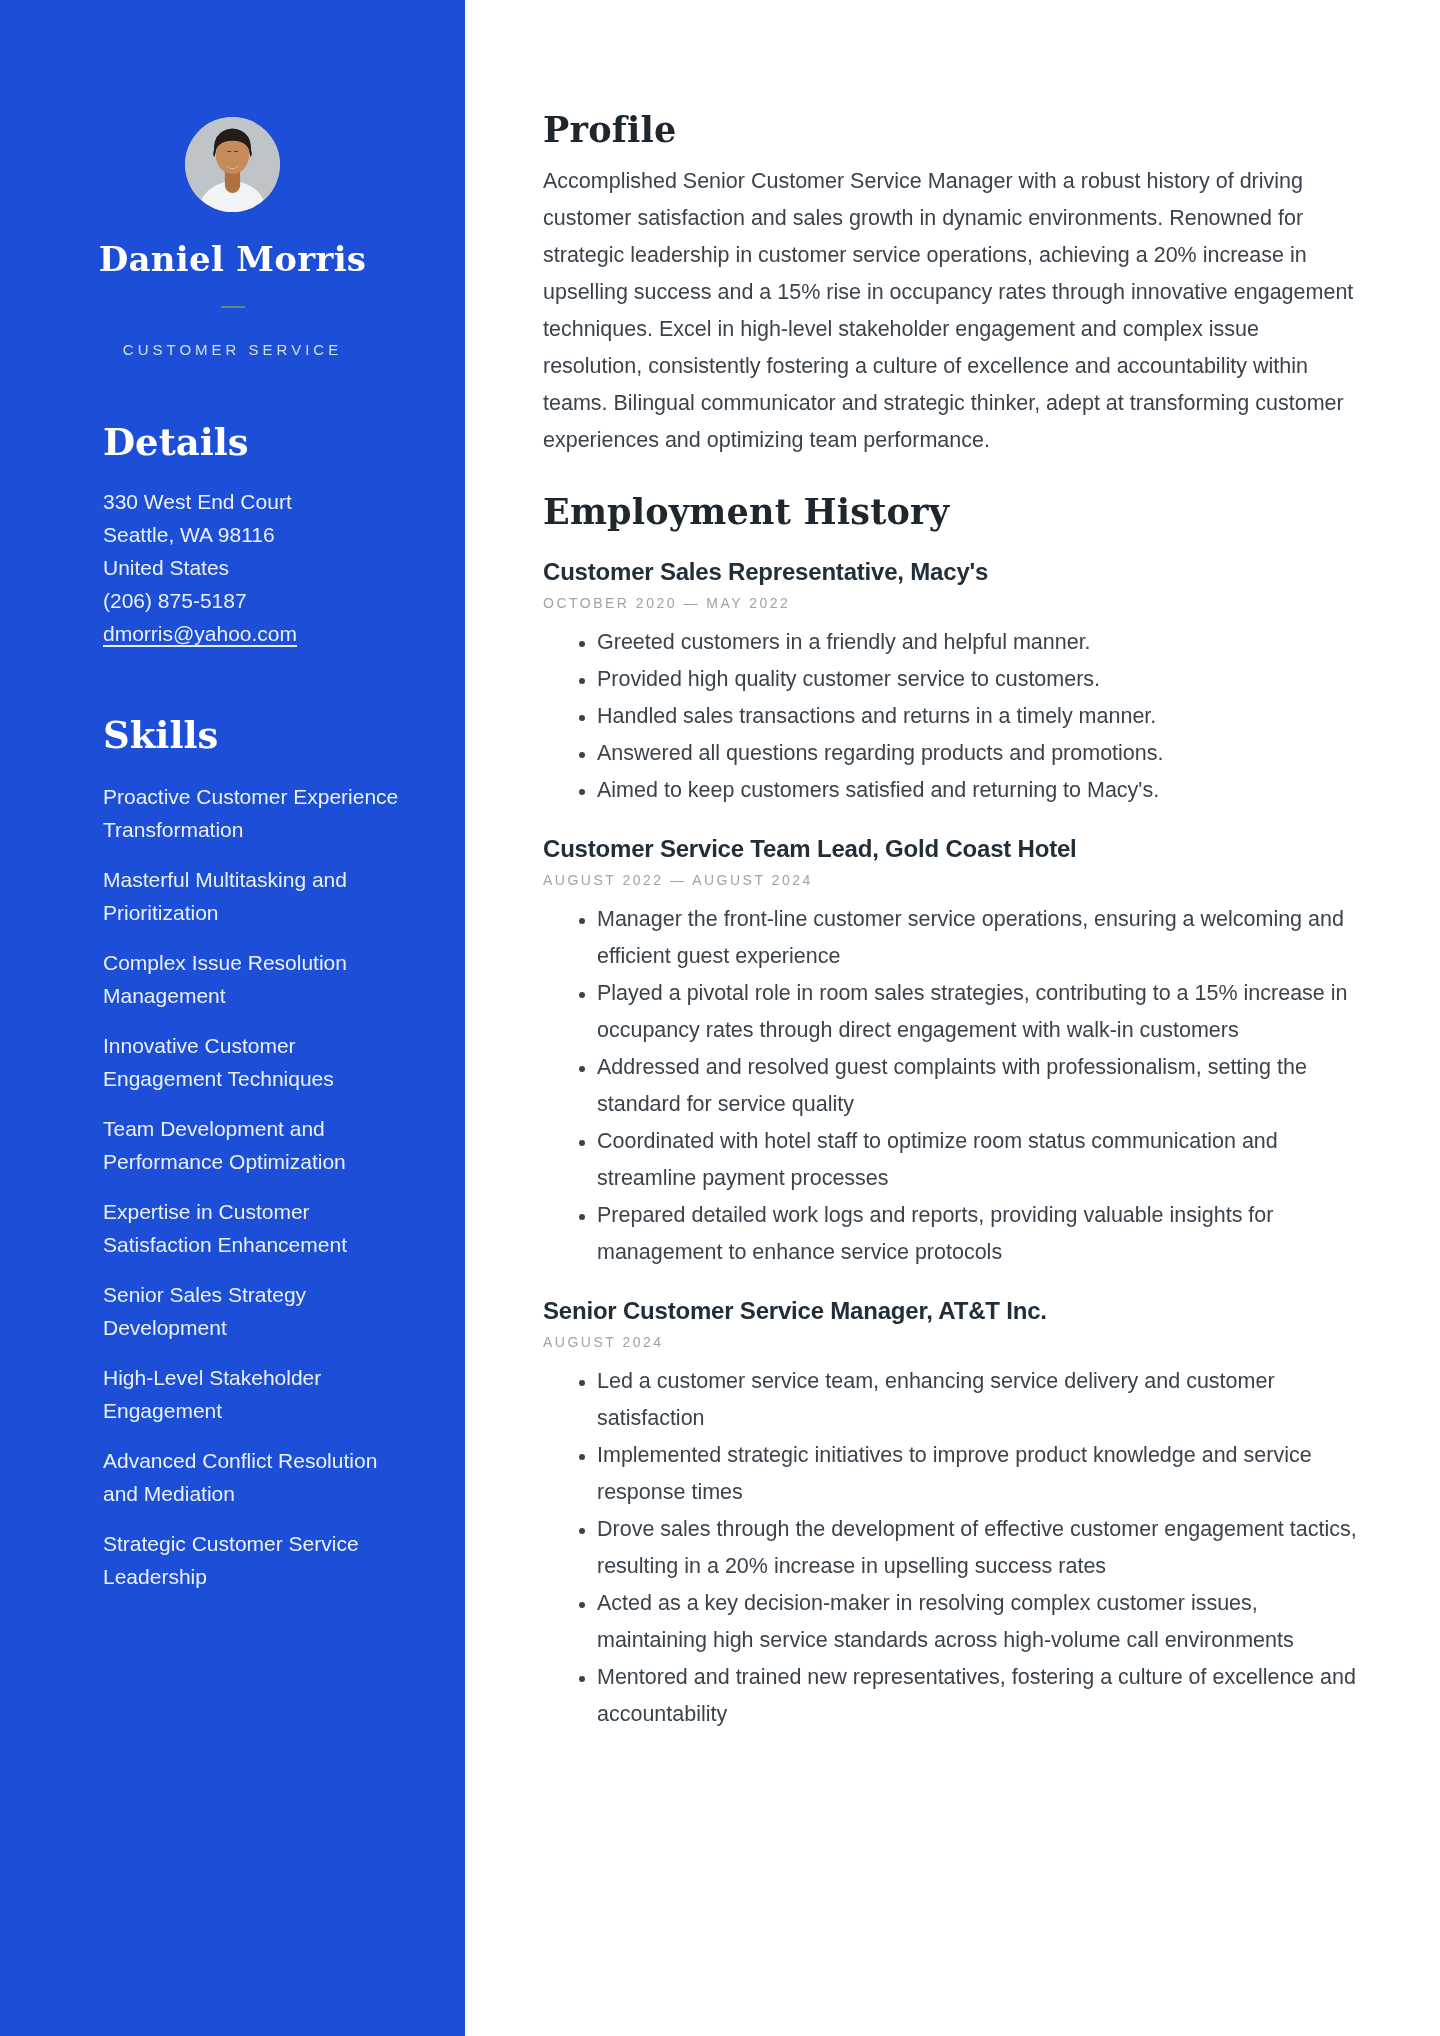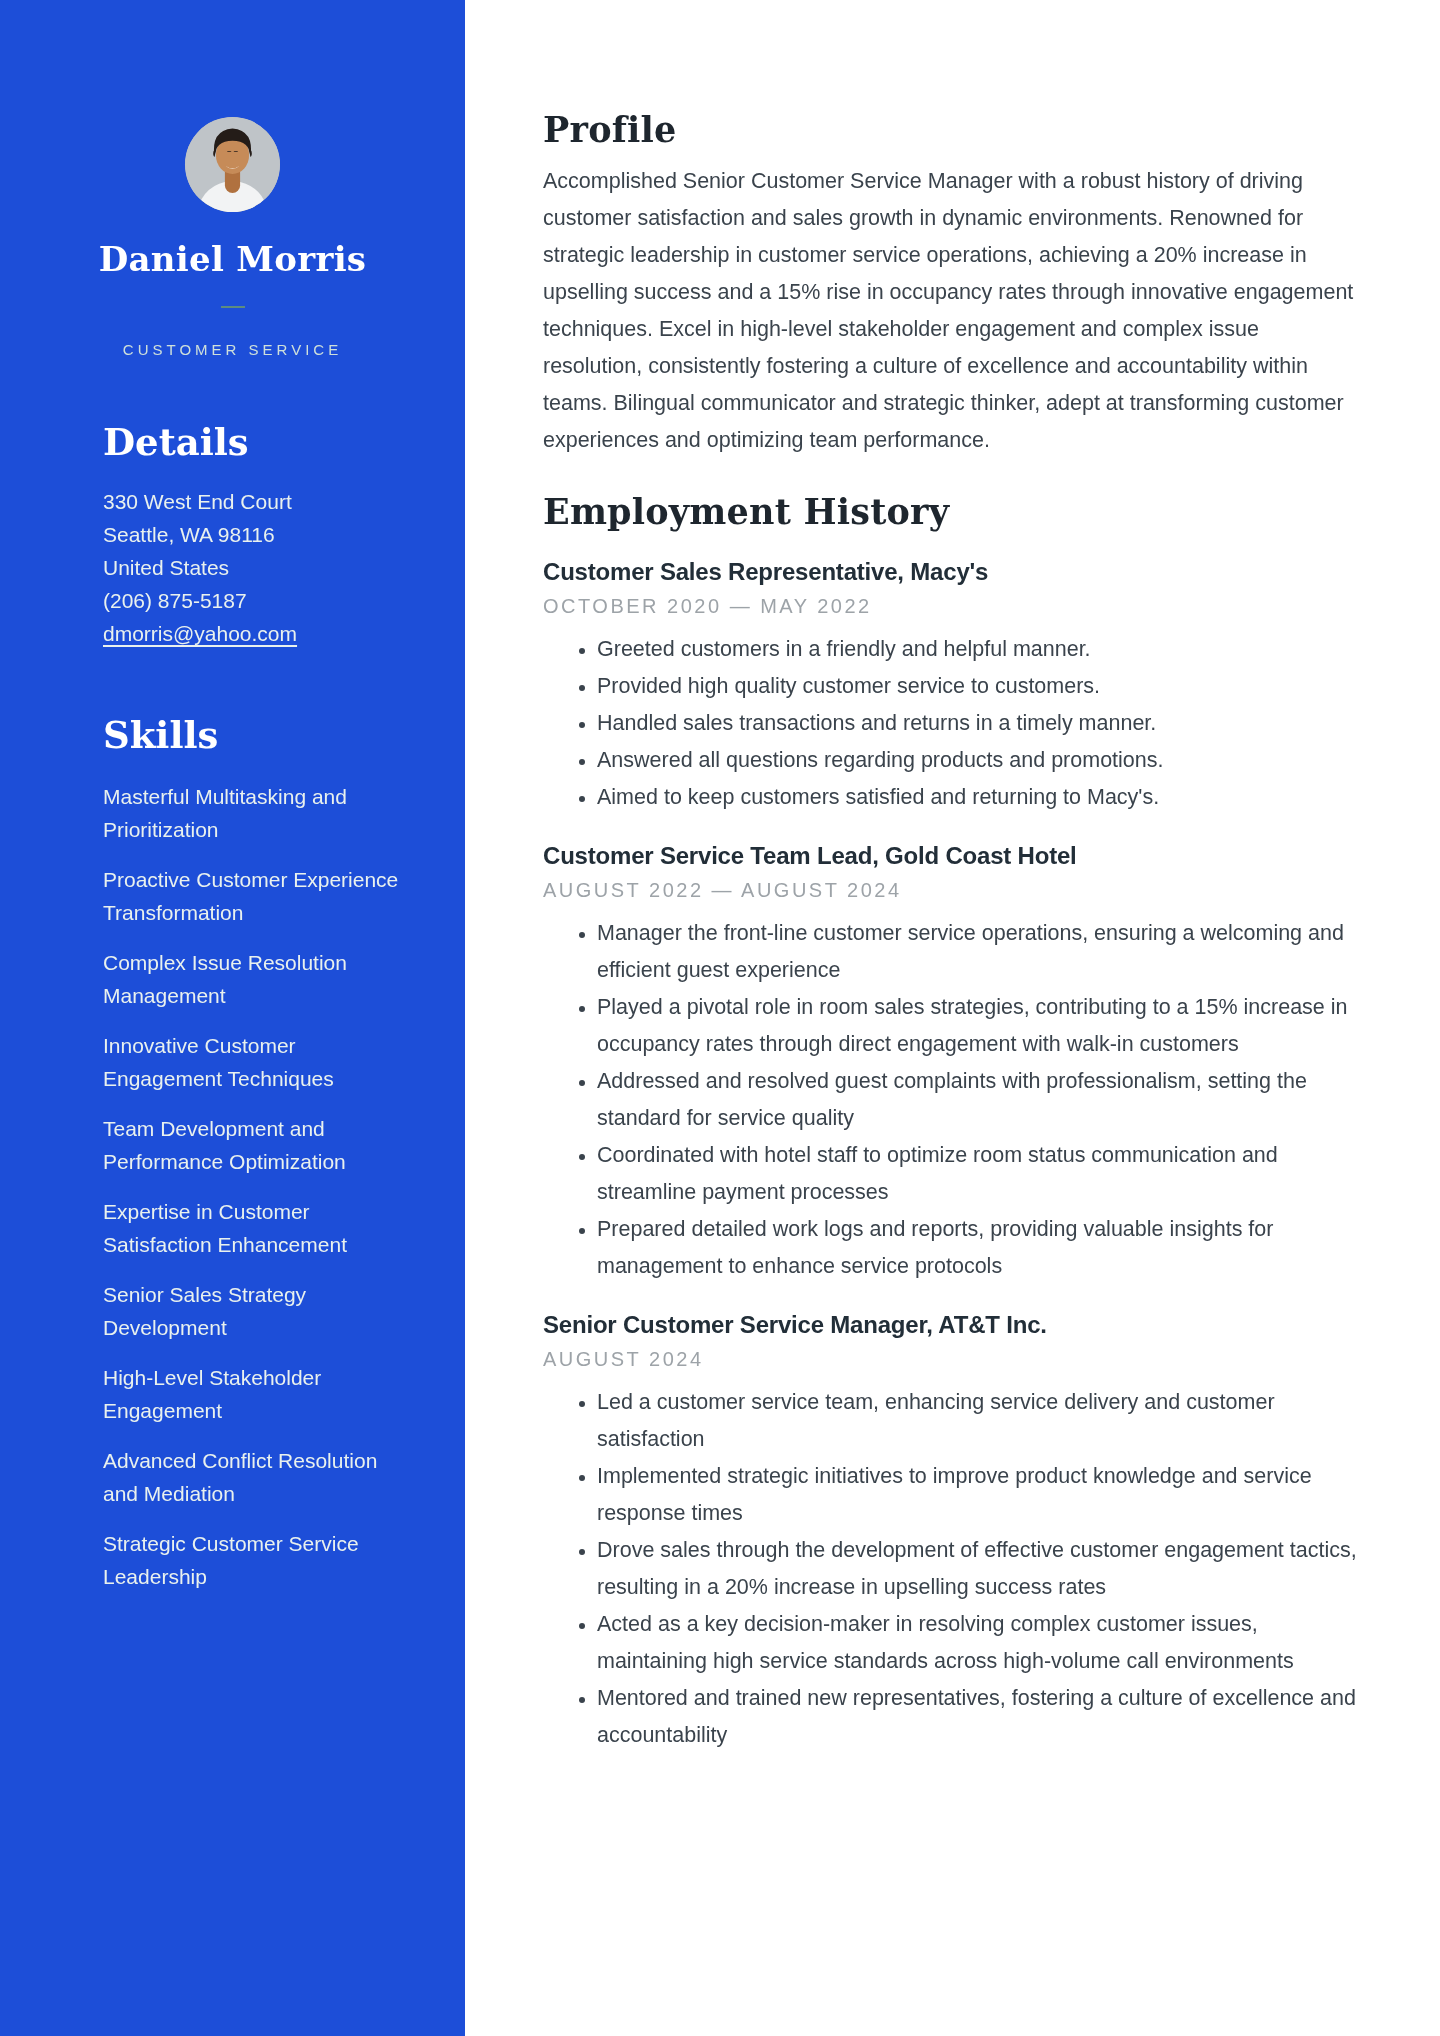--- a/index.html
+++ b/index.html
@@ -68,21 +68,21 @@
     max-width: 822px;
   }
   .employment-section { margin-top: 32px; }
   .job { margin: 0; }
   .job-title {
     font-size: 24px; font-weight: 700; color: #222e38;
     margin: 26px 0 0 0; letter-spacing: -0.2px;
   }
   .job-dates {
     margin-top: 9px;
-    font-size: 20px; letter-spacing: 2.5px; color: #9da3a8;
+    font-size: 14px; letter-spacing: 2.5px; color: #9da3a8;
   }
   .job-bullets {
     margin: 13px 0 0 0; padding: 0 0 0 54px;
     max-width: 822px;
   }
   .job-bullets li {
     font-size: 21.5px; line-height: 37px; color: #3a434c;
   }
   .job-bullets li::marker { color: #3a434c; font-size: 19px; }
 </style>
@@ -130,23 +130,23 @@
         <div>United States</div>
         <div>(206) 875-5187</div>
         <div><a href="#" class="email-link">dmorris@yahoo.com</a></div>
       </div>
     </div>
 
     <div class="side-section skills-section">
       <h2 class="side-heading">Skills</h2>
       <ul class="skill-list">
 
+          <li>Proactive Customer Experience Transformation</li>
+
           <li>Masterful Multitasking and Prioritization</li>
-
-          <li>Proactive Customer Experience Transformation</li>
 
           <li>Complex Issue Resolution Management</li>
 
           <li>Innovative Customer Engagement Techniques</li>
 
           <li>Team Development and Performance Optimization</li>
 
           <li>Expertise in Customer Satisfaction Enhancement</li>
 
           <li>Senior Sales Strategy Development</li>

